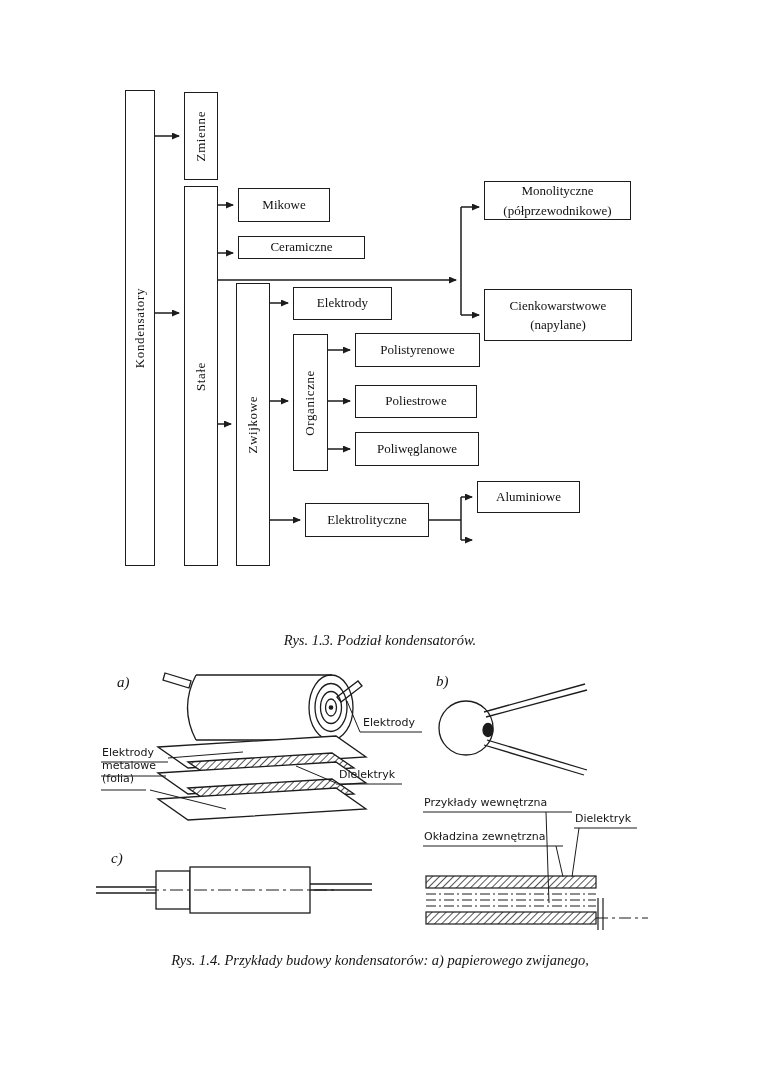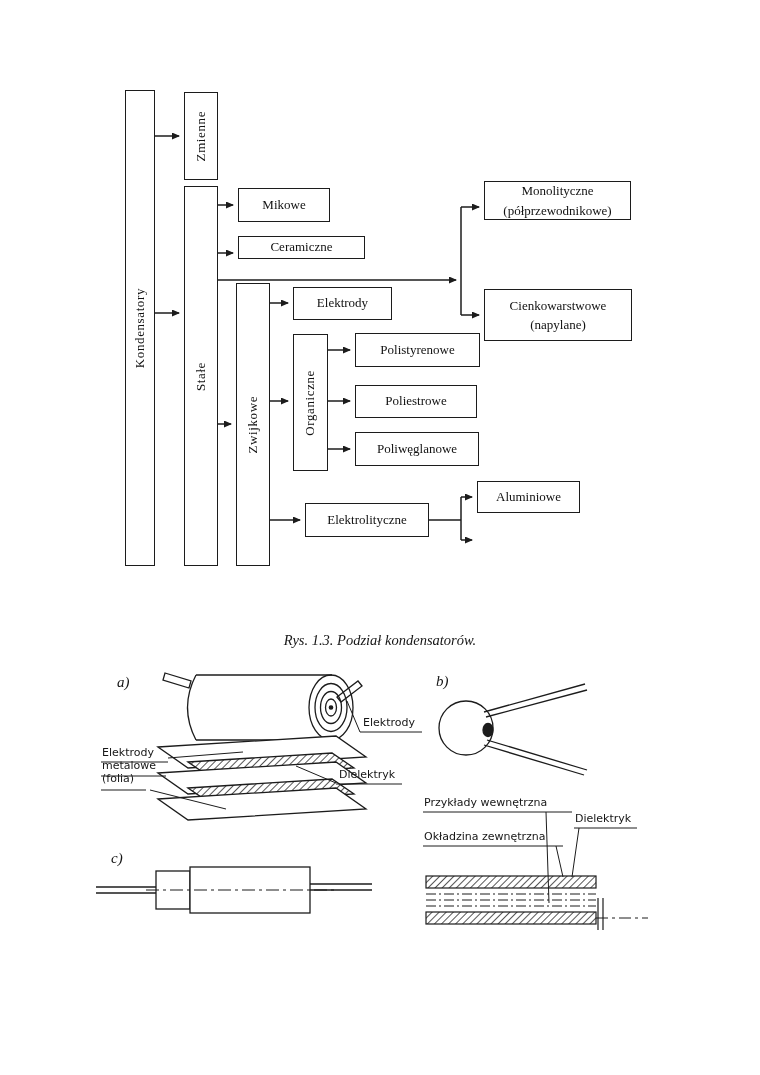--- a/index.html
+++ b/index.html
@@ -200,20 +200,21 @@
 
   <div class="node" style="left:484px;top:289px;width:148px;height:52px">
     <div class="two">
       <div>Cienkowarstwowe</div>
       <div>(napylane)</div>
     </div>
   </div>
 
   <div class="caption" style="top:632px">Rys. 1.3. Podział kondensatorów.</div>
 
+  <div class="caption" style="top:952px">Rys. 1.4. Przykłady budowy kondensatorów: a) papierowego zwijanego,</div>
 
   <div class="figlabel" style="left:117px;top:674px">a)</div>
   <div class="figlabel" style="left:436px;top:673px">b)</div>
   <div class="figlabel" style="left:111px;top:850px">c)</div>
 
   <div class="hand" style="left:363px;top:717px">Elektrody</div>
   <div class="hand" style="left:102px;top:747px">Elektrody
 metalowe
 (folia)</div>
   <div class="hand" style="left:339px;top:769px">Dielektryk</div>

